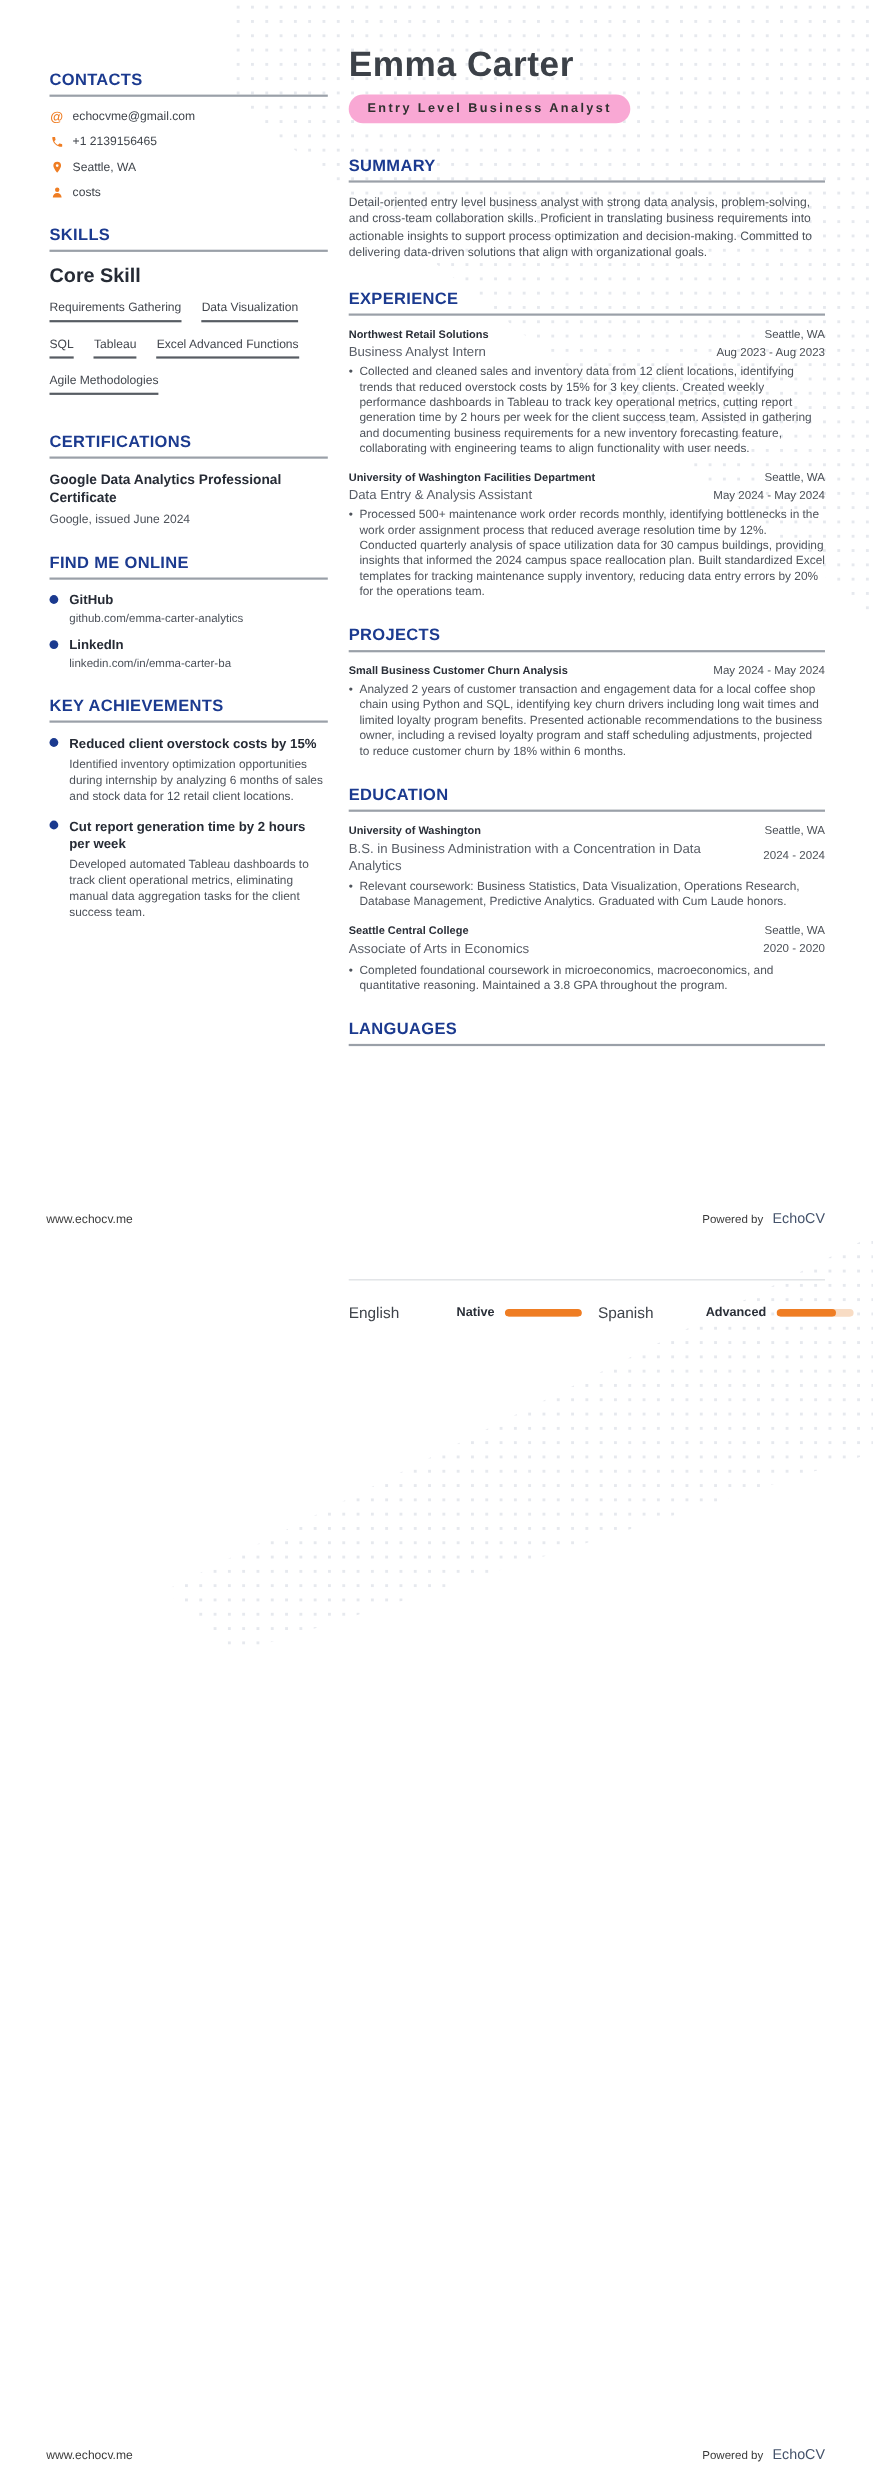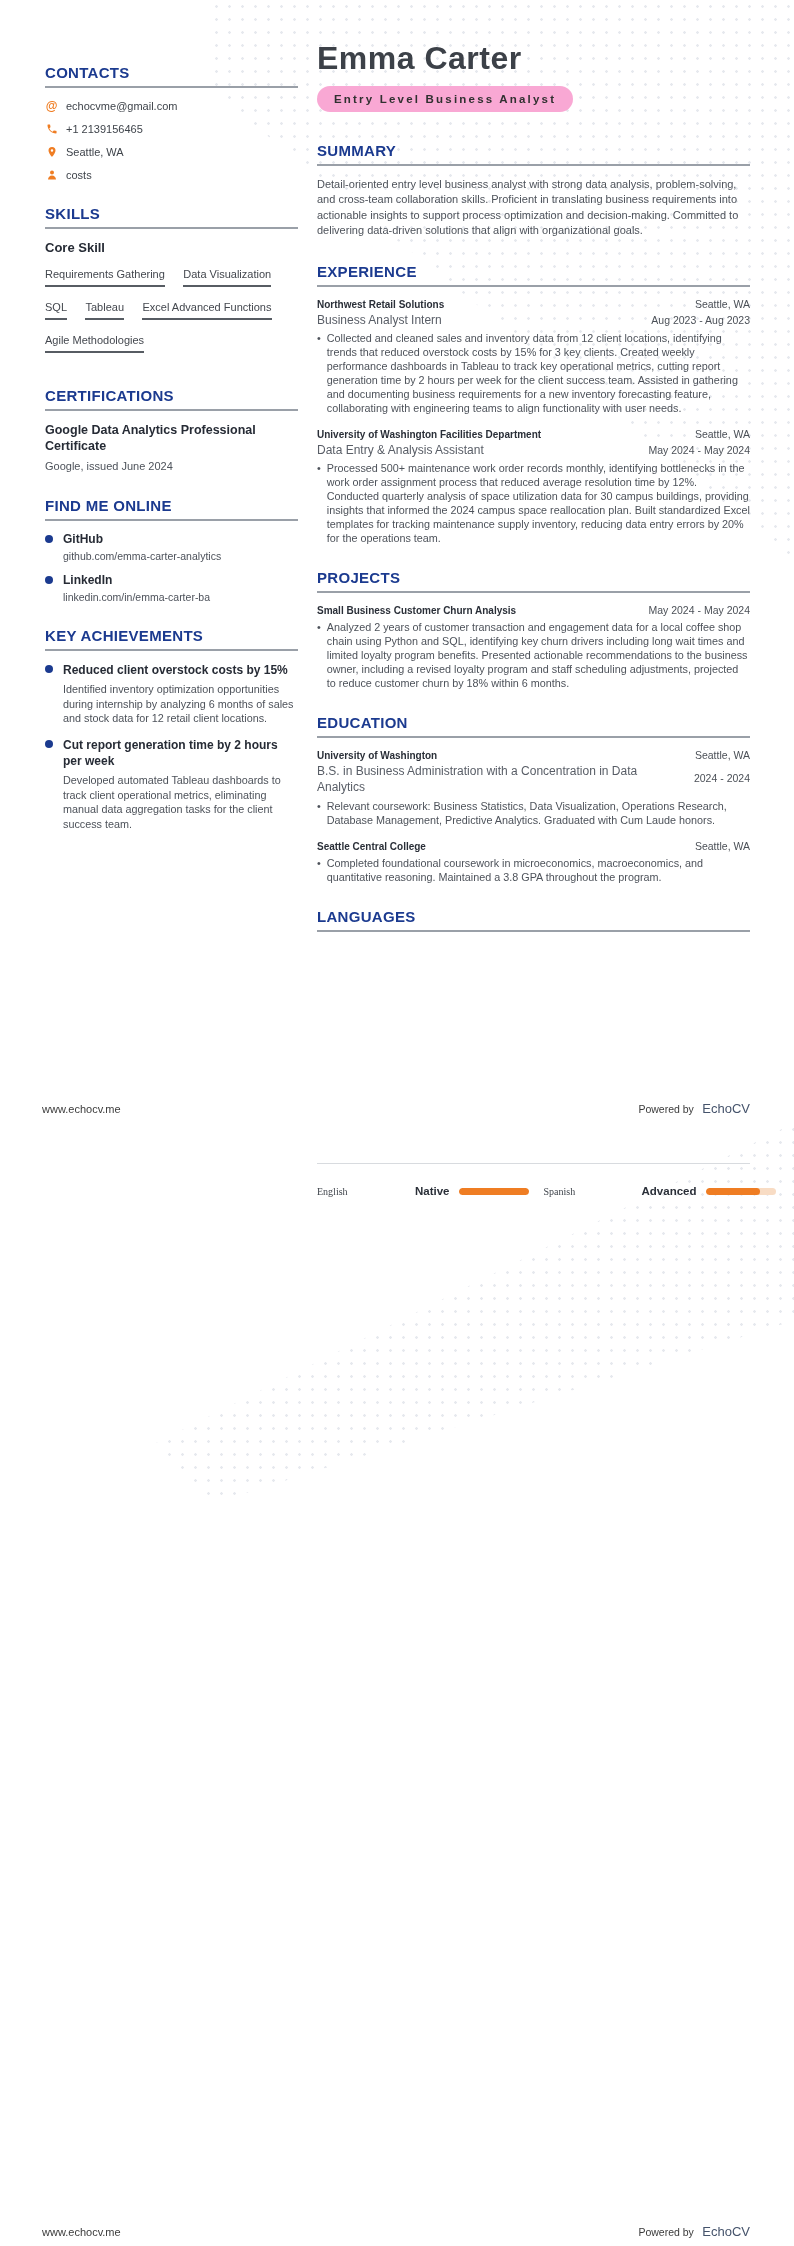--- a/index.html
+++ b/index.html
@@ -39,21 +39,21 @@
     padding:7px 17px; border-radius:14px;
   }
   .after-header { margin-top:30px; }
 
   
   .c-row { display:flex; align-items:center; gap:8px; margin-bottom:10px; font-size:11px; color:#3f444b; }
   .c-ico { width:13px; height:13px; flex:0 0 13px; display:inline-flex; align-items:center; justify-content:center; color:#ef7d23; font-weight:bold; font-size:12px; }
   .c-ico svg { width:12px; height:12px; fill:#ef7d23; }
 
   
-  .group-title { font-size:13px; font-weight:bold; color:#262b35; margin-bottom:9px; }
+  .group-title { font-size:18px; font-weight:bold; color:#262b35; margin-bottom:9px; }
   .chip {
     display:inline-block; font-size:11px; color:#43474e;
     border-bottom:2px solid #575c63; padding-bottom:5px; margin:0 14px 10px 0;
   }
 
   
   .cert { margin-bottom:12px; }
   .cert-title { font-size:12.5px; font-weight:bold; color:#262b35; line-height:1.3; }
   .cert-issuer { font-size:11px; color:#4d525a; margin-top:4px; line-height:1.3; }
 
@@ -84,21 +84,21 @@
   .site { font-size:11px; color:#3b3b3b; }
   .powered { font-size:10.5px; color:#3b3b3b; }
   .brand { font-size:13px; color:#45536b; margin-left:4px; }
 
   
   .lang-divider { position:absolute; z-index:1; left:317px; width:433px; top:40px;
     border-bottom:1px solid #d8dbdf; }
   .lang-row { position:absolute; z-index:1; left:317px; width:433px; top:62px;
     display:flex; gap:15px; align-items:center; }
   .lang { display:flex; align-items:center; flex:1; }
-  .lang-name { font-size:10px; color:#3f444b; width:98px;font-family:Liberation Serif, serif; }
+  .lang-name { font-size:14px; color:#3f444b; width:98px; }
   .lang-level { font-size:11.5px; font-weight:bold; color:#2a2f38; margin-right:9px; white-space:nowrap; }
   .lang-bar { width:70px; height:7px; border-radius:4px; background:#f8dcc4; overflow:hidden; }
   .lang-fill { display:block; height:100%; background:#ef7d23; border-radius:4px; }
 </style>
 </head>
 <body>
 
 <div class="page">
   <div class="dots dots-top"></div>
 
@@ -276,20 +276,24 @@
         <div class="bullet">
           <span class="bdot">•</span>
           <span class="btext">Relevant coursework: Business Statistics, Data Visualization, Operations Research, Database Management, Predictive Analytics. Graduated with Cum Laude honors.</span>
         </div>
       </div>
 
       <div class="entry">
         <div class="row">
           <span class="company">Seattle Central College</span>
           <span class="loc">Seattle, WA</span>
+        </div>
+        <div class="row" style="align-items:center;">
+          <span class="degree" style="margin-top:3px; flex:1;">Associate of Arts in Economics</span>
+          <span class="dates">2020 - 2020</span>
         </div>
         <div class="bullet">
           <span class="bdot">•</span>
           <span class="btext">Completed foundational coursework in microeconomics, macroeconomics, and quantitative reasoning. Maintained a 3.8 GPA throughout the program.</span>
         </div>
       </div>
     </section>
 
     <section class="section">
       <h2 class="sec">LANGUAGES</h2>

